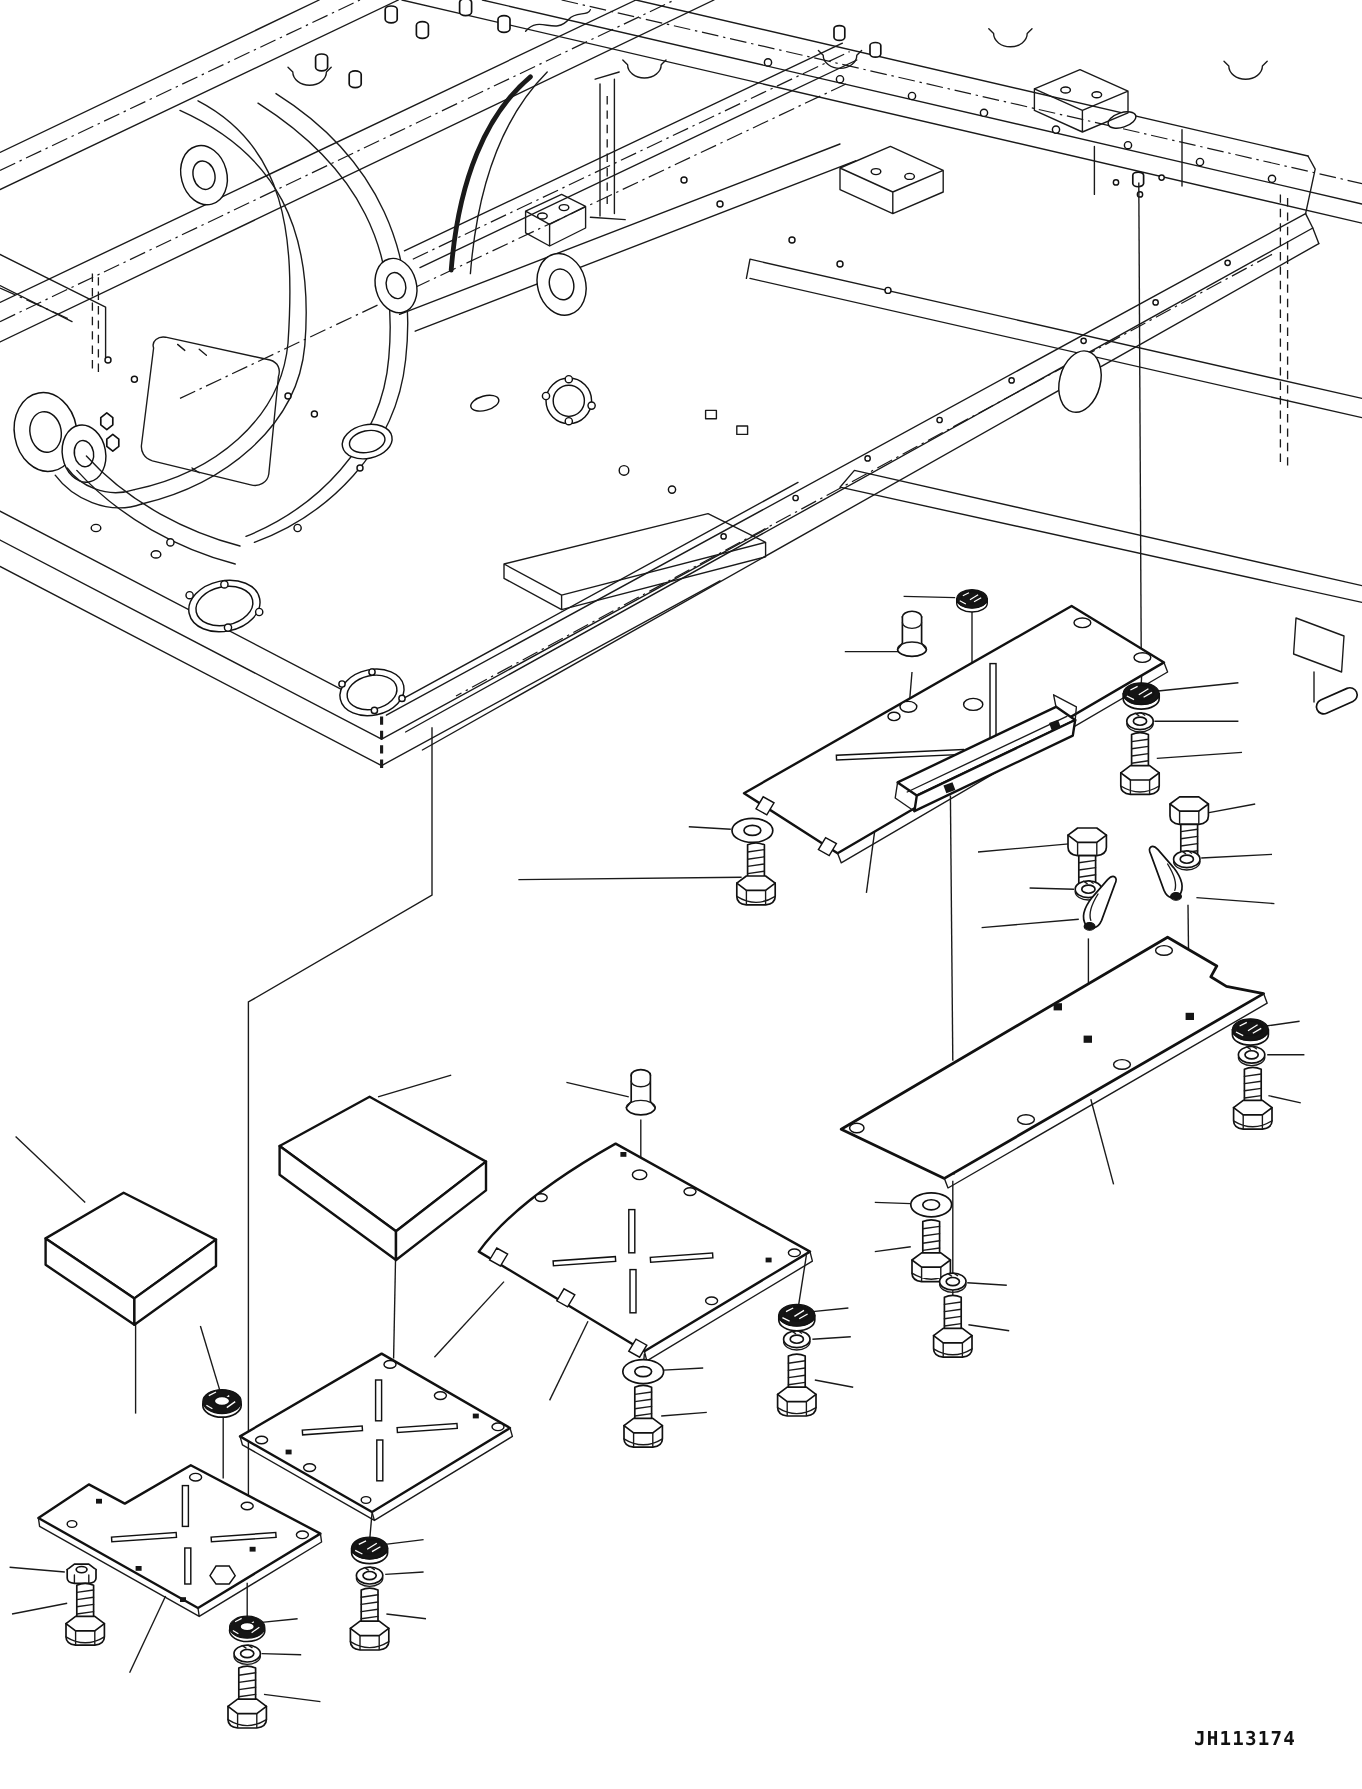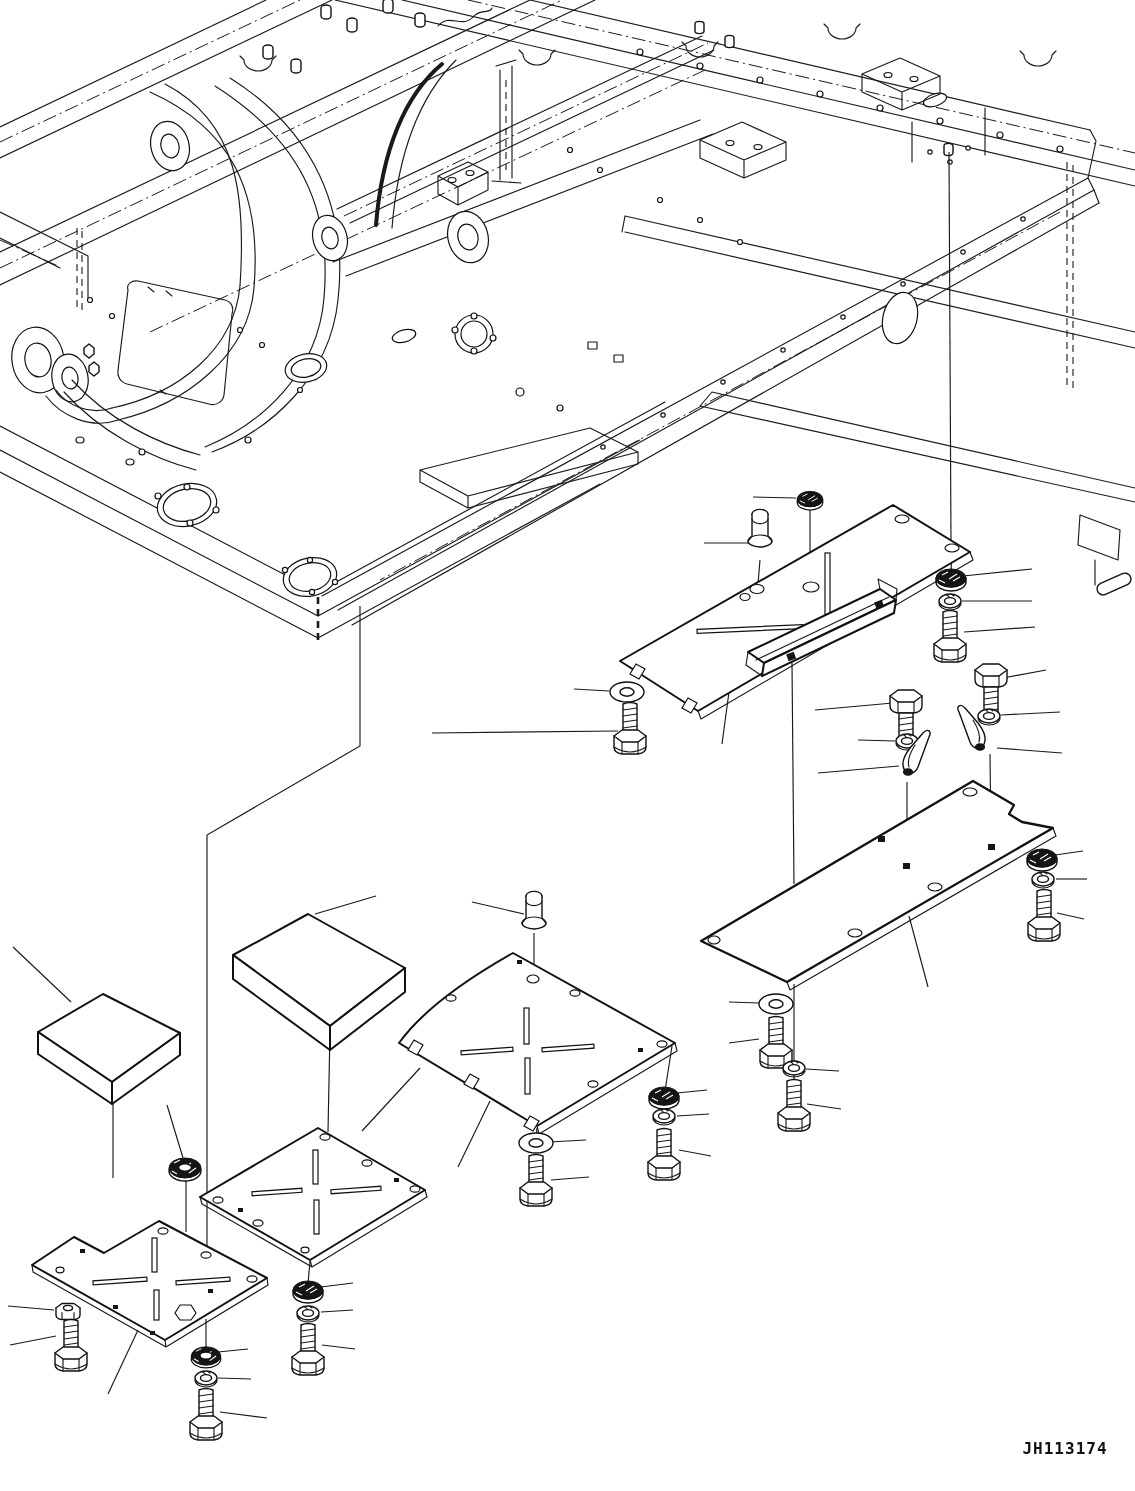--- a/index.html
+++ b/index.html
@@ -1,18 +1,18 @@
 <!DOCTYPE html>
 <html><head>
 <meta charset="utf-8">
 <style>
   html,body{margin:0;padding:0;background:#e8e8e8;}
   .sheet{
     position:relative;width:1135px;height:1491px;background:#ffffff;
-    font-family:"DejaVu Sans","Liberation Sans",sans-serif;overflow:hidden;text-align:center;
+    font-family:"DejaVu Sans","Liberation Sans",sans-serif;overflow:hidden;
   }
   .sheet svg{position:absolute;left:0;top:0;}
   .drawing-code{
     position:absolute;left:995px;top:1439px;width:140px;
     font-family:"DejaVu Sans Mono","Liberation Mono",monospace;
     font-size:16px;font-weight:bold;letter-spacing:1px;color:#111;
   }
   
   .ln{stroke:#1a1a1a;fill:none;stroke-width:1.15;stroke-linecap:round;stroke-linejoin:round;}
   .lnb{stroke:#1a1a1a;fill:none;stroke-width:2.5;stroke-linecap:round;}

